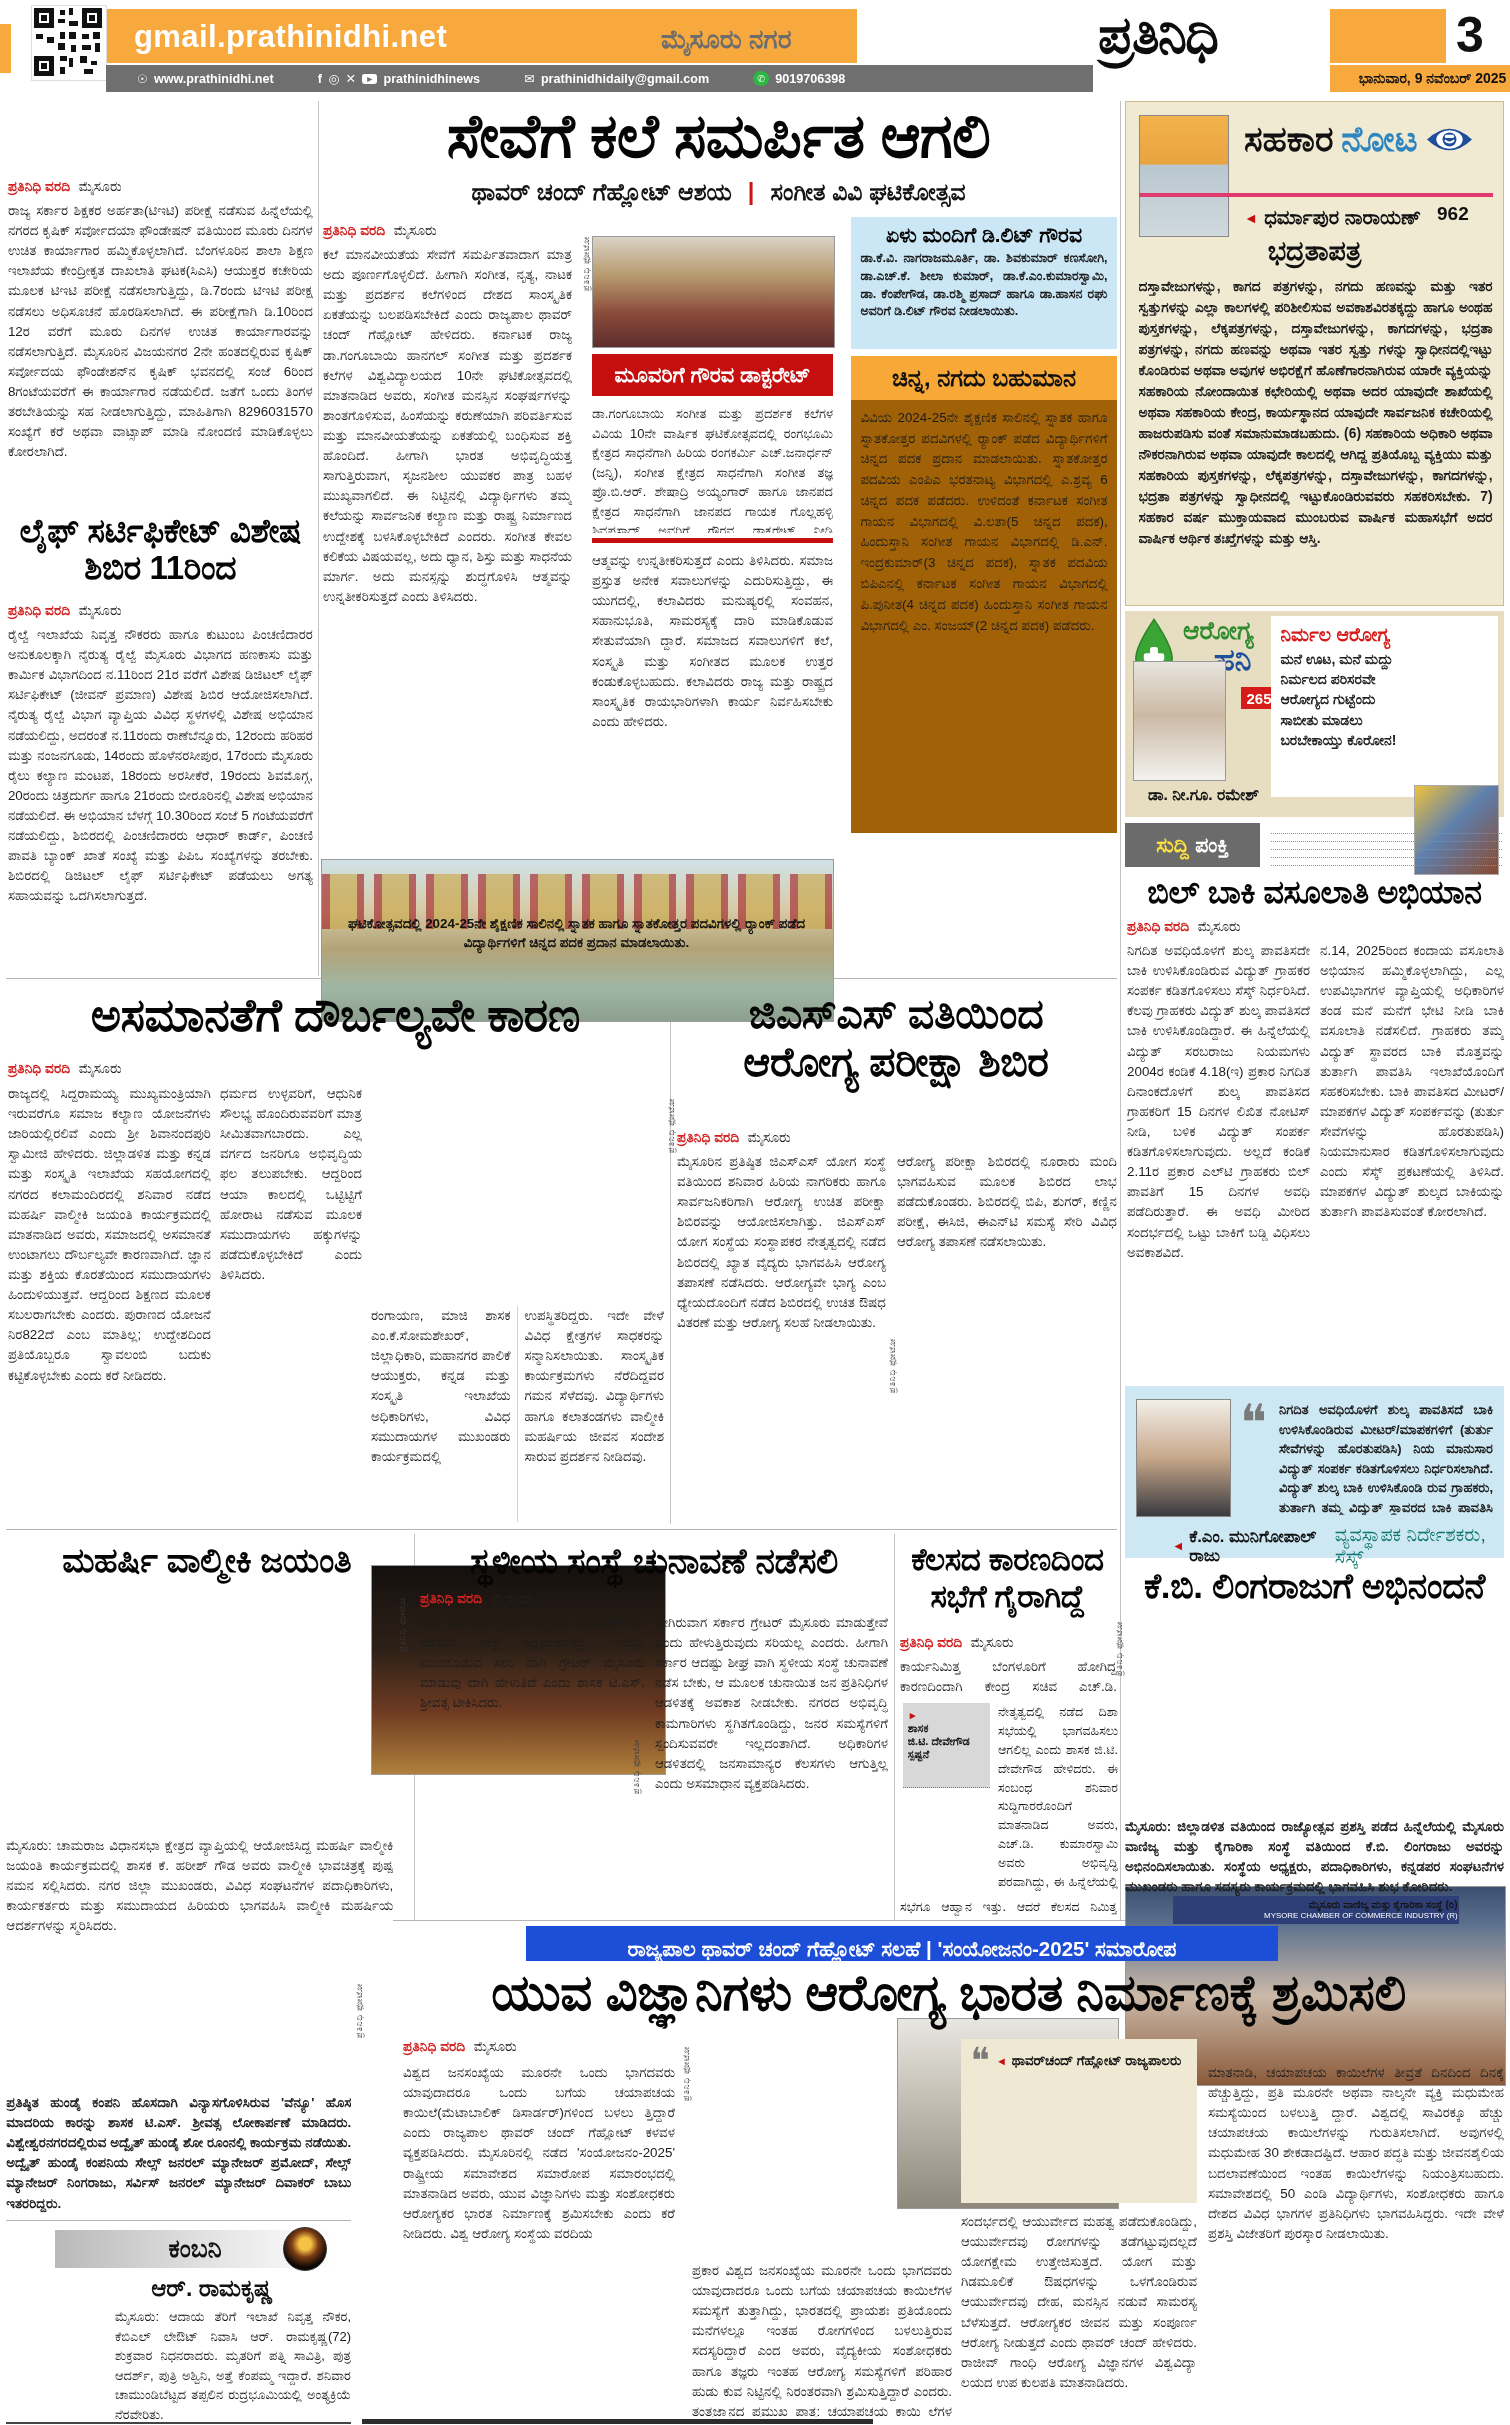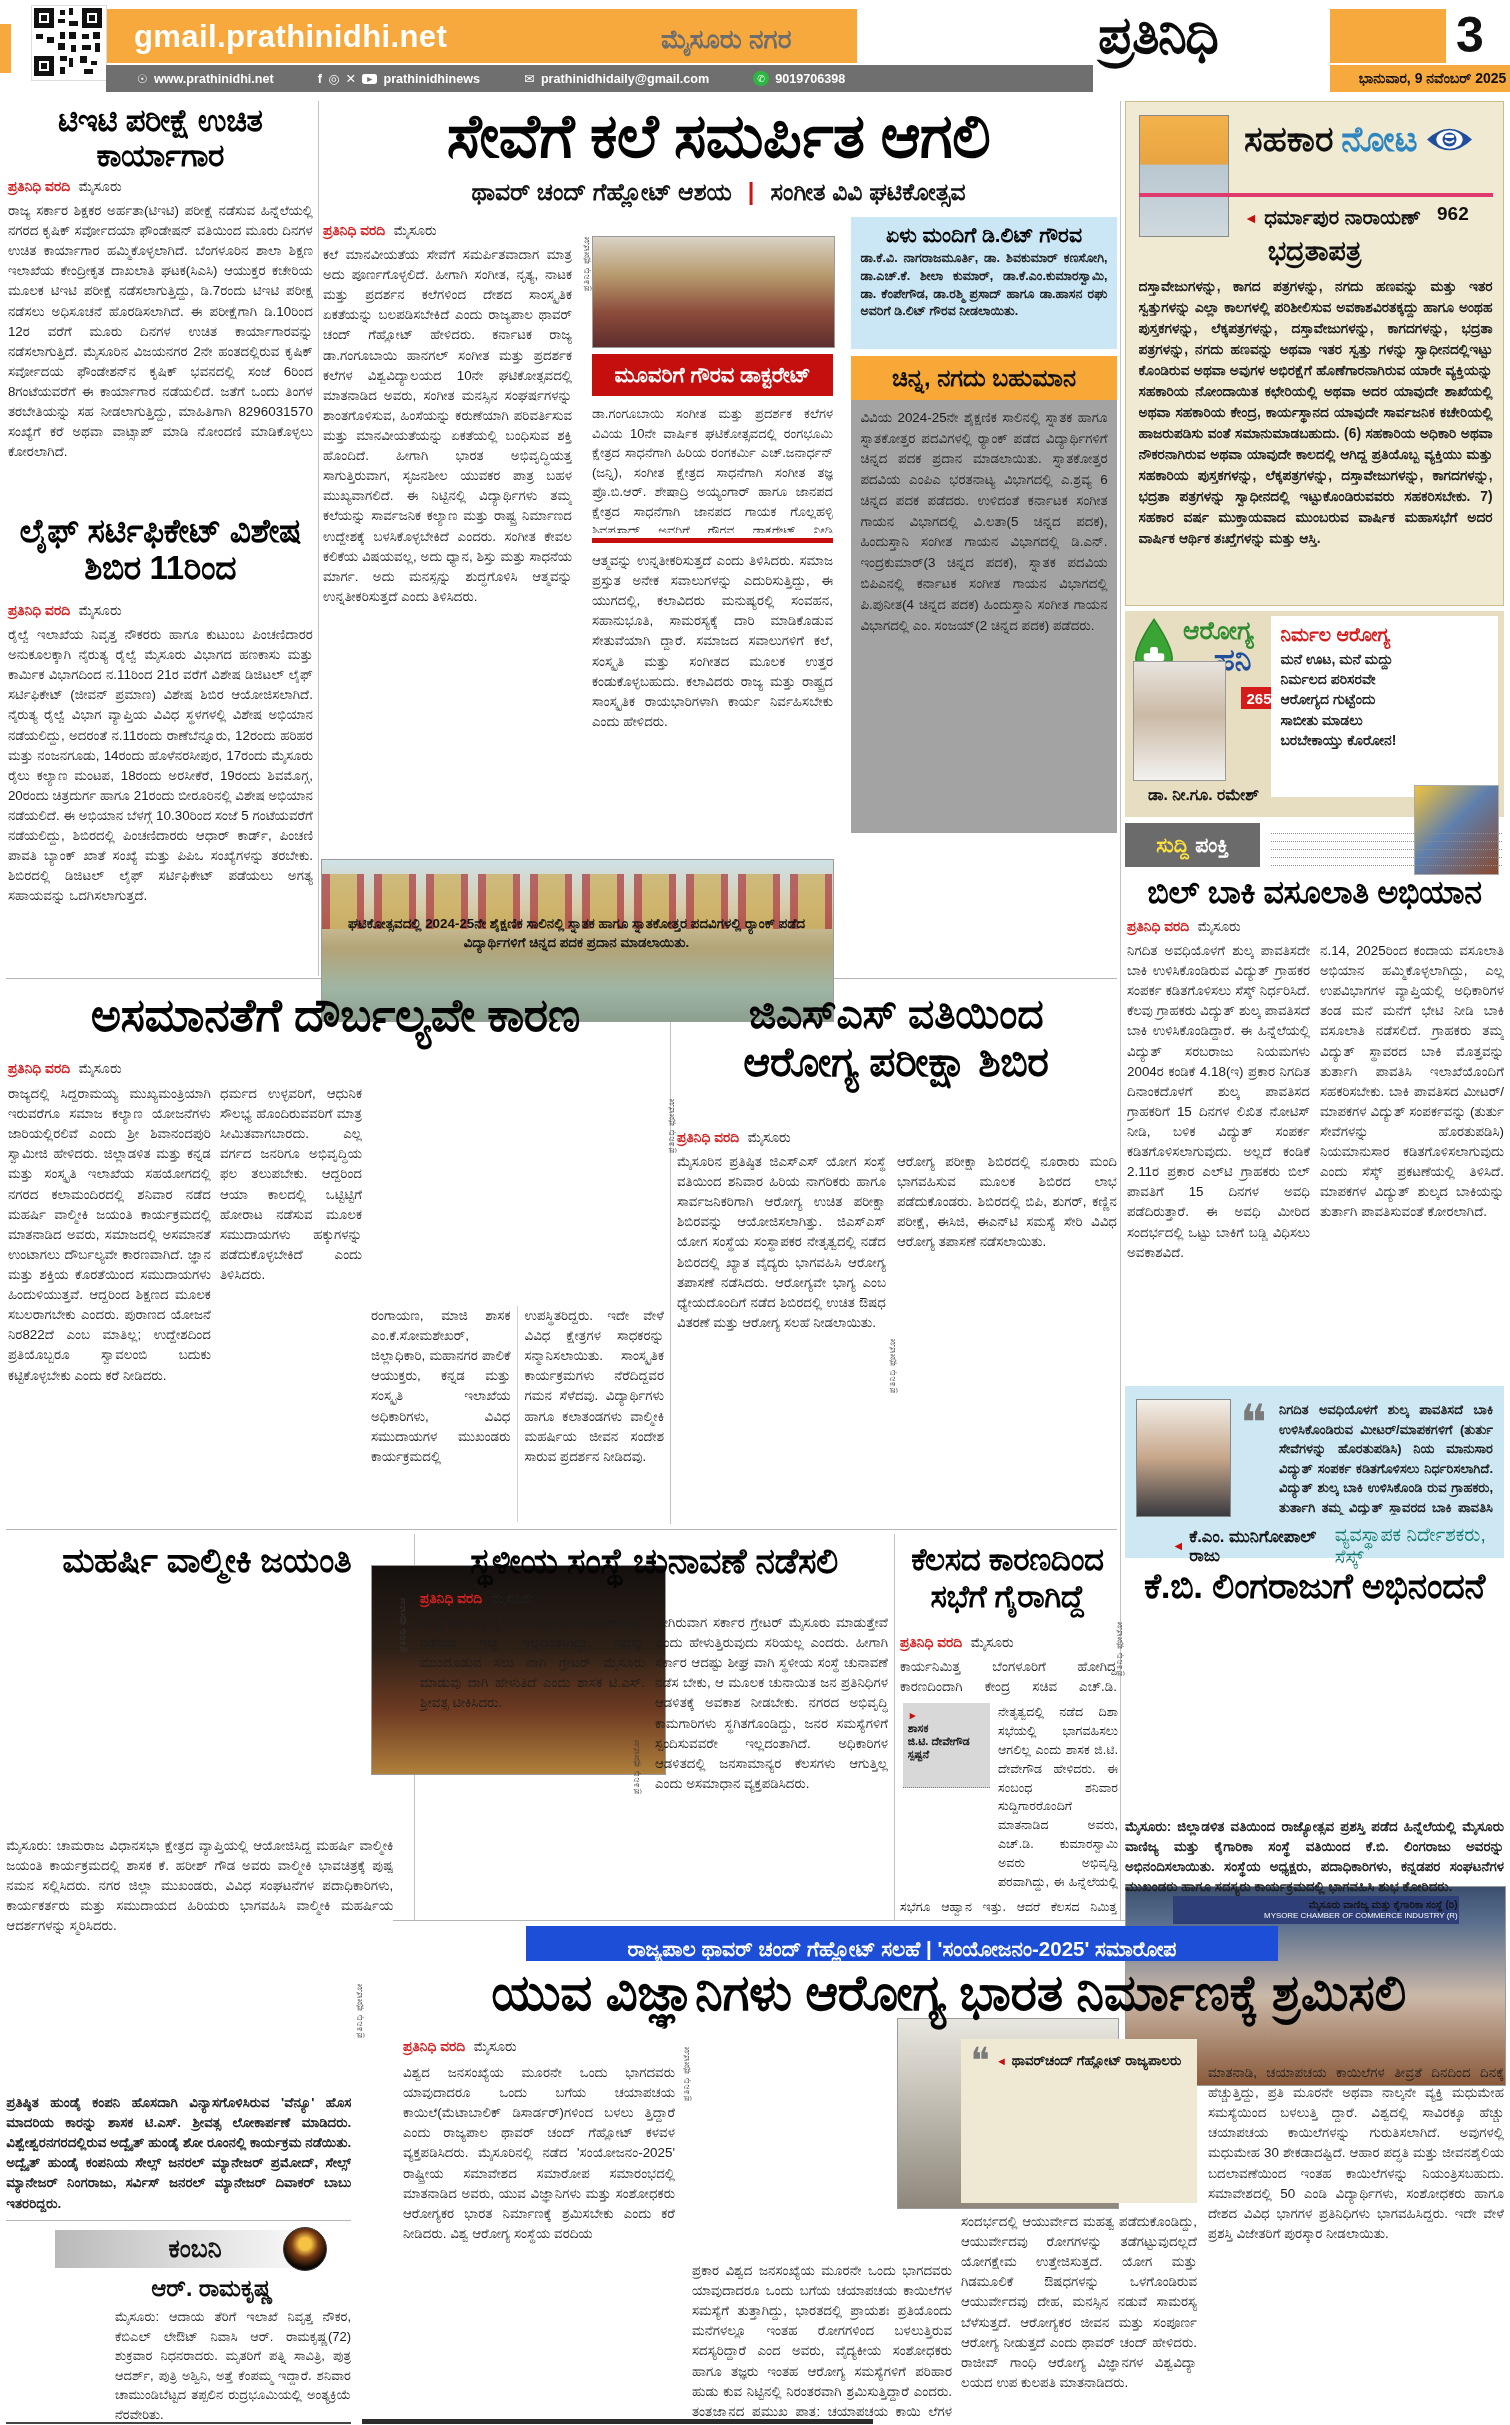--- a/index.html
+++ b/index.html
@@ -99,21 +99,20 @@
 
   <div class="vr" style="left:318px;top:101px;height:875px;"></div>
   <div class="vr" style="left:1120px;top:101px;height:1819px;"></div>
   <div class="hrule" style="left:6.3px;top:978px;width:1111px;"></div>
   <div class="vr" style="left:670px;top:983px;height:541px;"></div>
   <div class="hrule" style="left:6.3px;top:1529px;width:1111px;"></div>
   <div class="vr" style="left:414px;top:1534px;height:387px;"></div>
   <div class="vr" style="left:894px;top:1534px;height:387px;"></div>
   <div class="hrule" style="left:393px;top:1920px;width:1111px;"></div>
 
-  <div class="abs kn hl" style="left:6.3px;top:104px;width:308px;font-size:31px;">ಟಿಇಟಿ ಪರೀಕ್ಷೆ ಉಚಿತ ಕಾರ್ಯಾಗಾರ</div>
   <div class="abs byline" style="left:7.9px;top:179px;">
     <span class="red">ಪ್ರತಿನಿಧಿ ವರದಿ</span>
     <span class="city">ಮೈಸೂರು</span>
   </div>
   <div class="abs body-text" style="left:7.9px;top:201px;width:305px;height:301px;overflow:hidden;">ರಾಜ್ಯ ಸರ್ಕಾರ ಶಿಕ್ಷಕರ ಅರ್ಹತಾ(ಟಿಇಟಿ) ಪರೀಕ್ಷೆ ನಡೆಸುವ ಹಿನ್ನೆಲೆಯಲ್ಲಿ ನಗರದ ಕೃಷಿಕ್ ಸರ್ವೋದಯಾ ಫೌಂಡೇಷನ್ ವತಿಯಿಂದ ಮೂರು ದಿನಗಳ ಉಚಿತ ಕಾರ್ಯಾಗಾರ ಹಮ್ಮಿಕೊಳ್ಳಲಾಗಿದೆ. ಬೆಂಗಳೂರಿನ ಶಾಲಾ ಶಿಕ್ಷಣ ಇಲಾಖೆಯ ಕೇಂದ್ರೀಕೃತ ದಾಖಲಾತಿ ಘಟಕ(ಸಿಎಸಿ) ಆಯುಕ್ತರ ಕಚೇರಿಯ ಮೂಲಕ ಟಿಇಟಿ ಪರೀಕ್ಷೆ ನಡೆಸಲಾಗುತ್ತಿದ್ದು, ಡಿ.7ರಂದು ಟಿಇಟಿ ಪರೀಕ್ಷ ನಡೆಸಲು ಅಧಿಸೂಚನೆ ಹೊರಡಿಸಲಾಗಿದೆ. ಈ ಪರೀಕ್ಷೆಗಾಗಿ ಡಿ.10ರಿಂದ 12ರ ವರೆಗೆ ಮೂರು ದಿನಗಳ ಉಚಿತ ಕಾರ್ಯಾಗಾರವನ್ನು ನಡೆಸಲಾಗುತ್ತಿದೆ. ಮೈಸೂರಿನ ವಿಜಯನಗರ 2ನೇ ಹಂತದಲ್ಲಿರುವ ಕೃಷಿಕ್ ಸರ್ವೋದಯ ಫೌಂಡೇಶನ್‌ನ ಕೃಷಿಕ್ ಭವನದಲ್ಲಿ ಸಂಜೆ 6ರಿಂದ 8ಗಂಟೆಯವರೆಗೆ ಈ ಕಾರ್ಯಾಗಾರ ನಡೆಯಲಿದೆ. ಜತೆಗೆ ಒಂದು ತಿಂಗಳ ತರಬೇತಿಯನ್ನು ಸಹ ನೀಡಲಾಗುತ್ತಿದ್ದು, ಮಾಹಿತಿಗಾಗಿ 8296031570 ಸಂಖ್ಯೆಗೆ ಕರೆ ಅಥವಾ ವಾಟ್ಸಾಪ್ ಮಾಡಿ ನೋಂದಣಿ ಮಾಡಿಕೊಳ್ಳಲು ಕೋರಲಾಗಿದೆ.</div>
 
   <div class="abs kn hl" style="left:6.3px;top:513px;width:308px;font-size:33px;">ಲೈಫ್ ಸರ್ಟಿಫಿಕೇಟ್ ವಿಶೇಷ ಶಿಬಿರ 11ರಿಂದ</div>
   <div class="abs byline" style="left:7.9px;top:603px;">
     <span class="red">ಪ್ರತಿನಿಧಿ ವರದಿ</span>
     <span class="city">ಮೈಸೂರು</span>
@@ -143,21 +142,21 @@
   <div class="abs" style="left:592px;top:538px;width:241px;height:4.7px;background:#C50E0E;"></div>
   <div class="abs body-text" style="left:592px;top:551px;width:241px;height:187px;overflow:hidden;">ಆತ್ಮವನ್ನು ಉನ್ನತೀಕರಿಸುತ್ತದೆ ಎಂದು ತಿಳಿಸಿದರು. ಸಮಾಜ ಪ್ರಸ್ತುತ ಅನೇಕ ಸವಾಲುಗಳನ್ನು ಎದುರಿಸುತ್ತಿದ್ದು, ಈ ಯುಗದಲ್ಲಿ, ಕಲಾವಿದರು ಮನುಷ್ಯರಲ್ಲಿ ಸಂವಹನ, ಸಹಾನುಭೂತಿ, ಸಾಮರಸ್ಯಕ್ಕೆ ದಾರಿ ಮಾಡಿಕೊಡುವ ಸೇತುವೆಯಾಗಿ ದ್ದಾರೆ. ಸಮಾಜದ ಸವಾಲುಗಳಿಗೆ ಕಲೆ, ಸಂಸ್ಕೃತಿ ಮತ್ತು ಸಂಗೀತದ ಮೂಲಕ ಉತ್ತರ ಕಂಡುಕೊಳ್ಳಬಹುದು. ಕಲಾವಿದರು ರಾಜ್ಯ ಮತ್ತು ರಾಷ್ಟ್ರದ ಸಾಂಸ್ಕೃತಿಕ ರಾಯಭಾರಿಗಳಾಗಿ ಕಾರ್ಯ ನಿರ್ವಹಿಸಬೇಕು ಎಂದು ಹೇಳಿದರು.</div>
 
   <div class="abs" style="left:851px;top:217px;width:266px;height:132px;background:#CBE7F5;padding:6.3px 9.4px;box-sizing:border-box;overflow:hidden;">
     <div class="kn box-title" style="font-size:20.5px;margin-bottom:3.1px;">ಏಳು ಮಂದಿಗೆ ಡಿ.ಲಿಟ್ ಗೌರವ</div>
     <div class="body-text kn" style="font-size:12.6px;font-weight:700;line-height:1.4;">ಡಾ.ಕೆ.ವಿ. ನಾಗರಾಜಮೂರ್ತಿ, ಡಾ. ಶಿವಕುಮಾರ್ ಕಣಸೋಗಿ, ಡಾ.ಎಚ್.ಕೆ. ಶೀಲಾ ಕುಮಾರ್, ಡಾ.ಕೆ.ಎಂ.ಕುಮಾರಸ್ವಾಮಿ, ಡಾ. ಕೆಂಪೇಗೌಡ, ಡಾ.ರಶ್ಮಿ ಪ್ರಸಾದ್ ಹಾಗೂ ಡಾ.ಹಾಸನ ರಘು ಅವರಿಗೆ ಡಿ.ಲಿಟ್ ಗೌರವ ನೀಡಲಾಯಿತು.</div>
   </div>
   <div class="abs" style="left:851px;top:356px;width:266px;height:44px;background:#F7A836;display:flex;align-items:center;justify-content:center;">
     <span class="kn" style="font-size:23.6px;font-weight:700;color:#111;">ಚಿನ್ನ, ನಗದು ಬಹುಮಾನ</span>
   </div>
-  <div class="abs" style="left:851px;top:400px;width:266px;height:433px;background:#a3a3a3;padding:7.9px 9.4px;box-sizing:border-box;">
+  <div class="abs" style="left:851px;top:400px;width:266px;height:433px;background:#a16207;padding:7.9px 9.4px;box-sizing:border-box;">
     <div class="body-text kn" style="font-size:13.4px;line-height:1.55;height:100%;overflow:hidden;">ವಿವಿಯ 2024-25ನೇ ಶೈಕ್ಷಣಿಕ ಸಾಲಿನಲ್ಲಿ ಸ್ನಾತಕ ಹಾಗೂ ಸ್ನಾತಕೋತ್ತರ ಪದವಿಗಳಲ್ಲಿ ರ‍್ಯಾಂಕ್ ಪಡೆದ ವಿದ್ಯಾರ್ಥಿಗಳಿಗೆ ಚಿನ್ನದ ಪದಕ ಪ್ರದಾನ ಮಾಡಲಾಯಿತು. ಸ್ನಾತಕೋತ್ತರ ಪದವಿಯ ಎಂಪಿಎ ಭರತನಾಟ್ಯ ವಿಭಾಗದಲ್ಲಿ ಎ.ಶ್ರವ್ಯ 6 ಚಿನ್ನದ ಪದಕ ಪಡೆದರು. ಉಳಿದಂತೆ ಕರ್ನಾಟಕ ಸಂಗೀತ ಗಾಯನ ವಿಭಾಗದಲ್ಲಿ ವಿ.ಲತಾ(5 ಚಿನ್ನದ ಪದಕ), ಹಿಂದುಸ್ತಾನಿ ಸಂಗೀತ ಗಾಯನ ವಿಭಾಗದಲ್ಲಿ ಡಿ.ಎನ್. ಇಂದ್ರಕುಮಾರ್(3 ಚಿನ್ನದ ಪದಕ), ಸ್ನಾತಕ ಪದವಿಯ ಬಿಪಿಎನಲ್ಲಿ ಕರ್ನಾಟಕ ಸಂಗೀತ ಗಾಯನ ವಿಭಾಗದಲ್ಲಿ ಪಿ.ಪುನೀತ(4 ಚಿನ್ನದ ಪದಕ) ಹಿಂದುಸ್ತಾನಿ ಸಂಗೀತ ಗಾಯನ ವಿಭಾಗದಲ್ಲಿ ಎಂ. ಸಂಜಯ್(2 ಚಿನ್ನದ ಪದಕ) ಪಡೆದರು.</div>
   </div>
 
   <div class="abs photo" style="left:321px;top:747px;width:511px;height:161px;background:linear-gradient(180deg,#cfe2e8 0%,#d8cba8 30%,#b3a477 55%,#9fb6a5 80%,#8d9f8e 100%);">
     <div class="abs" style="left:0;top:14px;width:100%;height:55px;background:repeating-linear-gradient(90deg,#a3262a 0 7.9px,#caa84c 7.9px 35px,#a3262a 35px 42px,transparent 42px 52px);opacity:.65;"></div>
   </div>
   <div class="abs caption kn" style="left:321px;top:914px;width:511px;">ಘಟಿಕೋತ್ಸವದಲ್ಲಿ 2024-25ನೇ ಶೈಕ್ಷಣಿಕ ಸಾಲಿನಲ್ಲಿ ಸ್ನಾತಕ ಹಾಗೂ ಸ್ನಾತಕೋತ್ತರ ಪದವಿಗಳಲ್ಲಿ ರ‍್ಯಾಂಕ್ ಪಡೆದ ವಿದ್ಯಾರ್ಥಿಗಳಿಗೆ ಚಿನ್ನದ ಪದಕ ಪ್ರದಾನ ಮಾಡಲಾಯಿತು.</div>
 
   <div class="abs" style="left:1125px;top:101px;width:379px;height:505px;background:#F1EAD3;border:1.6px solid #cbbd8e;box-sizing:border-box;">
     <div class="abs photo" style="left:12.6px;top:12.6px;width:88px;height:120px;background:linear-gradient(180deg,#f3b24c 0%,#e8a441 40%,#b9c7cf 41%,#cfd9de 100%);border:0.8px solid #888;"></div>

